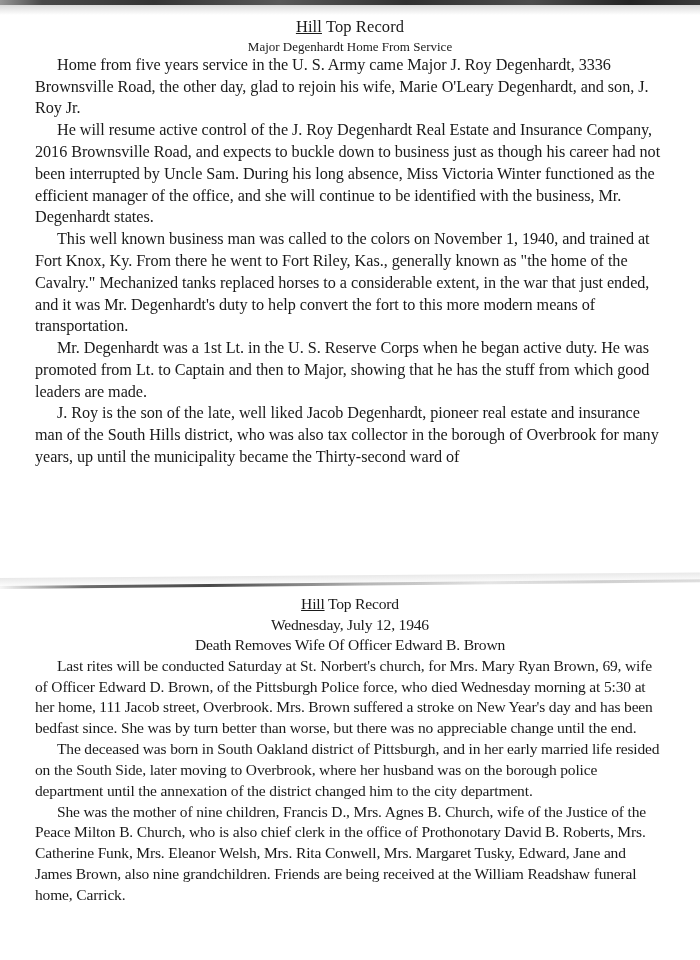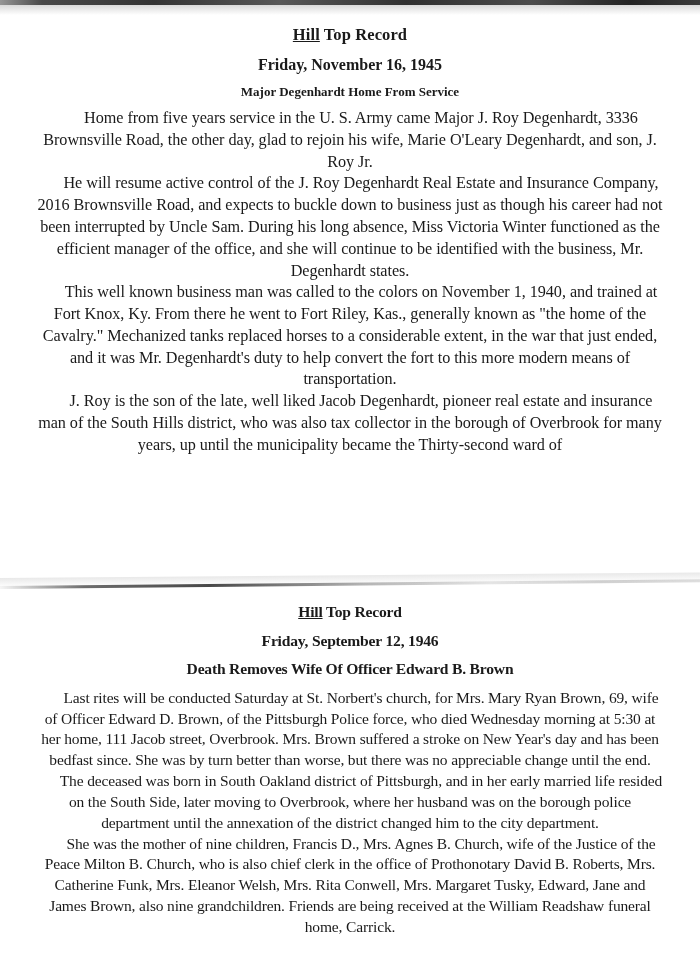--- a/index.html
+++ b/index.html
@@ -80,38 +80,38 @@
     padding: 0 35px;
     box-sizing: border-box;
   }
   .article-one { top: 16px; }
   .article-two { top: 594px; }
 
   .headline-block {
     text-align: center;
   }
   .masthead, .dateline, .headline {
-    font-weight: bold;
-    margin: 8px;
+    font-weight: normal;
+    margin: 0;
     line-height: 1.32;
   }
   .masthead { font-size: 16.5px; letter-spacing: .1px; }
   .dateline { font-size: 16px; }
   .headline { font-size: 13px; }
   .masthead .first-word {
     text-decoration: underline;
     text-underline-offset: 1px;
   }
 
   p.body-par {
     margin: 0;
     font-size: 16.2px;
     line-height: 1.345;
     text-indent: 22px;
-    text-align: center;
+    text-align: left;
     letter-spacing: -0.05px;
   }
 
   
   .article-two .masthead,
   .article-two .dateline,
   .article-two .headline {
     font-size: 15.6px;
     letter-spacing: -0.2px;
   }
@@ -127,38 +127,38 @@
 <body>
 
 <div class="page">
 
   <div class="scan-top-edge"></div>
   <div class="scan-top-fade"></div>
 
   <article class="article article-one">
     <div class="headline-block">
       <div class="masthead"><span class="first-word">Hill</span><span> Top Record</span></div>
-      <div class="dateline">Friday, November 16, 1945</div>
       <div class="headline">Major Degenhardt Home From Service</div>
     </div>
     <p class="body-par">Home from five years service in the U. S. Army came Major J. Roy Degenhardt, 3336 Brownsville Road, the other day, glad to rejoin his wife, Marie O'Leary Degenhardt, and son, J. Roy Jr.</p>
     <p class="body-par">He will resume active control of the J. Roy Degenhardt Real Estate and Insurance Company, 2016 Brownsville Road, and expects to buckle down to business just as though his career had not been interrupted by Uncle Sam.  During his long absence, Miss Victoria Winter functioned as the efficient manager of the office, and she will continue to be identified with the business, Mr. Degenhardt states.</p>
     <p class="body-par">This well known business man was called to the colors on November 1, 1940, and trained at Fort Knox, Ky.  From there he went to Fort Riley, Kas., generally known as "the home of the Cavalry."  Mechanized tanks replaced horses to a considerable extent, in the war that just ended, and it was Mr. Degenhardt's duty to help convert the fort to this more modern means of transportation.</p>
+    <p class="body-par">Mr. Degenhardt was a 1st Lt. in the U. S. Reserve Corps when he began active duty. He was promoted from Lt. to Captain and then to Major, showing that he has the stuff from which good leaders are made.</p>
     <p class="body-par">J. Roy is the son of the late, well liked Jacob Degenhardt, pioneer real estate and insurance man of the South Hills district, who was also tax collector in the borough of Overbrook for many years, up until the municipality became the Thirty-second ward of</p>
   </article>
 
   <div class="clipping-divider">
     <div class="edge-shadow"></div>
     <div class="edge-line"></div>
   </div>
 
   <article class="article article-two">
     <div class="headline-block">
       <div class="masthead"><span class="first-word">Hill</span><span> Top Record</span></div>
-      <div class="dateline">Friday, September 12, 1946</div>
+      <div class="dateline">Wednesday, July 12, 1946</div>
       <div class="headline">Death Removes Wife Of Officer Edward B. Brown</div>
     </div>
     <p class="body-par">Last rites will be conducted Saturday at St. Norbert's church, for Mrs. Mary Ryan Brown, 69, wife of Officer Edward D. Brown, of the Pittsburgh Police force, who died Wednesday morning at 5:30 at her home, 111 Jacob street, Overbrook. Mrs. Brown suffered a stroke on New Year's day and has been bedfast since.  She was by turn better than worse, but there was no appreciable change until the end.</p>
     <p class="body-par">The deceased was born in South Oakland district of Pittsburgh, and in her early married life resided on the South Side, later moving to Overbrook, where her husband was on the borough police department until the annexation of the district changed him to the city department.</p>
     <p class="body-par">She was the mother of nine children, Francis D., Mrs. Agnes B. Church, wife of the Justice of the Peace Milton B. Church, who is also chief clerk in the office of Prothonotary David B. Roberts, Mrs. Catherine Funk, Mrs. Eleanor Welsh, Mrs. Rita Conwell, Mrs. Margaret Tusky, Edward, Jane and James Brown, also nine grandchildren.  Friends are being received at the William Readshaw funeral home, Carrick.</p>
   </article>
 
 </div>
 
 </body></html>

